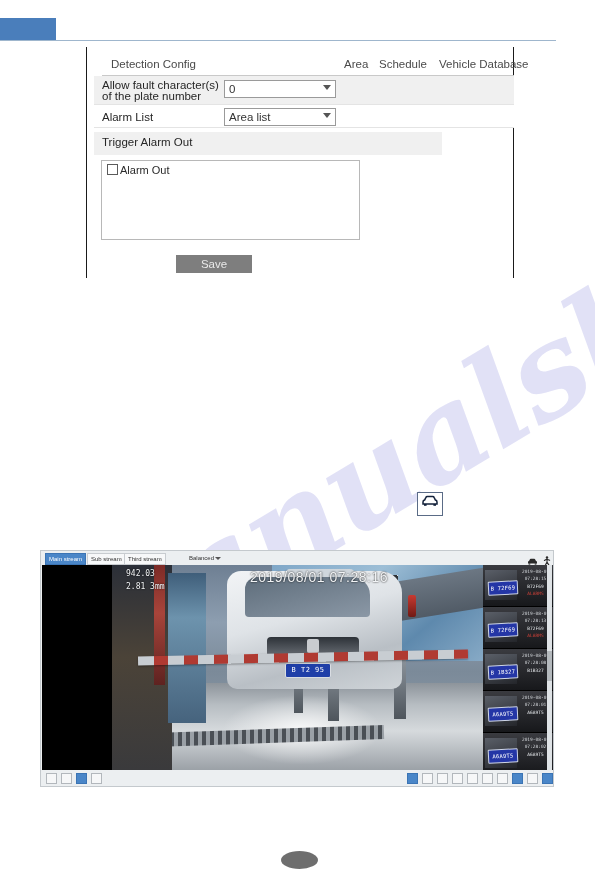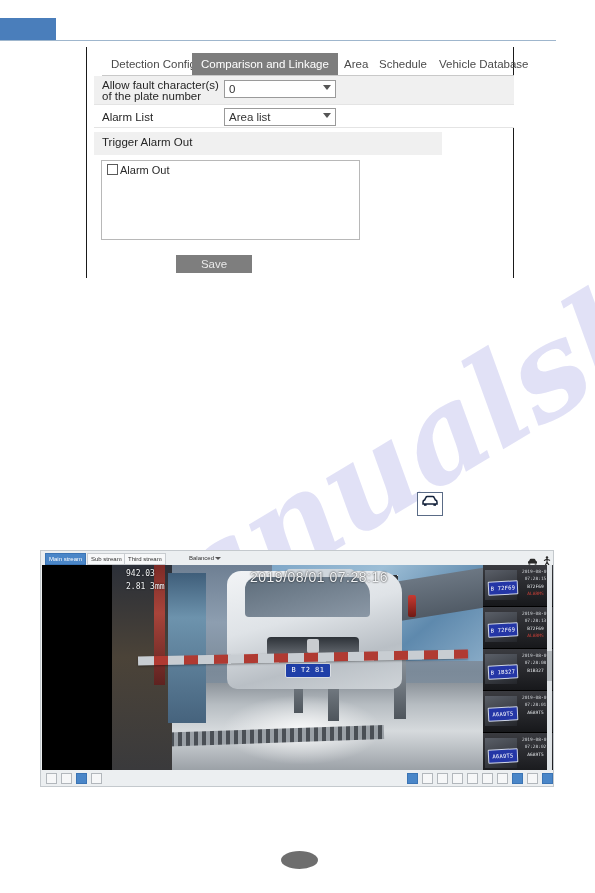--- a/index.html
+++ b/index.html
@@ -184,21 +184,20 @@
   <span>manualshive.com</span>
 </div>
 
 <div class="cfg">
   <div class="cfg-leftrule"></div>
   <div class="cfg-rightrule"></div>
 </div>
 
 <div class="tabbar">
   <div class="tab" style="left:0px;">Detection Config</div>
-  <div class="tab active" style="left:90px;">Comparison and Linkage</div>
   <div class="tab" style="left:233px;">Area</div>
   <div class="tab" style="left:268px;">Schedule</div>
   <div class="tab" style="left:328px;">Vehicle Database</div>
 </div>
 
 <div class="row shade" style="top:76px;height:28px;">
   <div class="row-label" style="top:3px;">Allow fault character(s)</div>
   <div class="row-label" style="top:14px;">of the plate number</div>
   <div class="sel" style="left:130px;top:4px;width:112px;">
     <span>0</span>
@@ -276,21 +275,21 @@
       <div class="lightpole"></div>
       <div class="lighthead"></div>
       <div class="redlight"></div>
       <div class="redlight2"></div>
       <div class="car">
         <div class="car-roof"></div>
         <div class="car-window"></div>
         <div class="car-grille"></div>
         <div class="car-logo"></div>
         <div class="car-plate">
-          <span>B T2 81</span>
+          <span>B T2 95</span>
         </div>
       </div>
       <div class="barrier"></div>
       <div class="black-pillar"></div>
       <div class="ovl-l1">942.03</div>
       <div class="ovl-l2">2.81 3mm</div>
       <div class="ovl-time">2019/08/01 07:28:16</div>
     </div>
 
     <div class="snaps">

